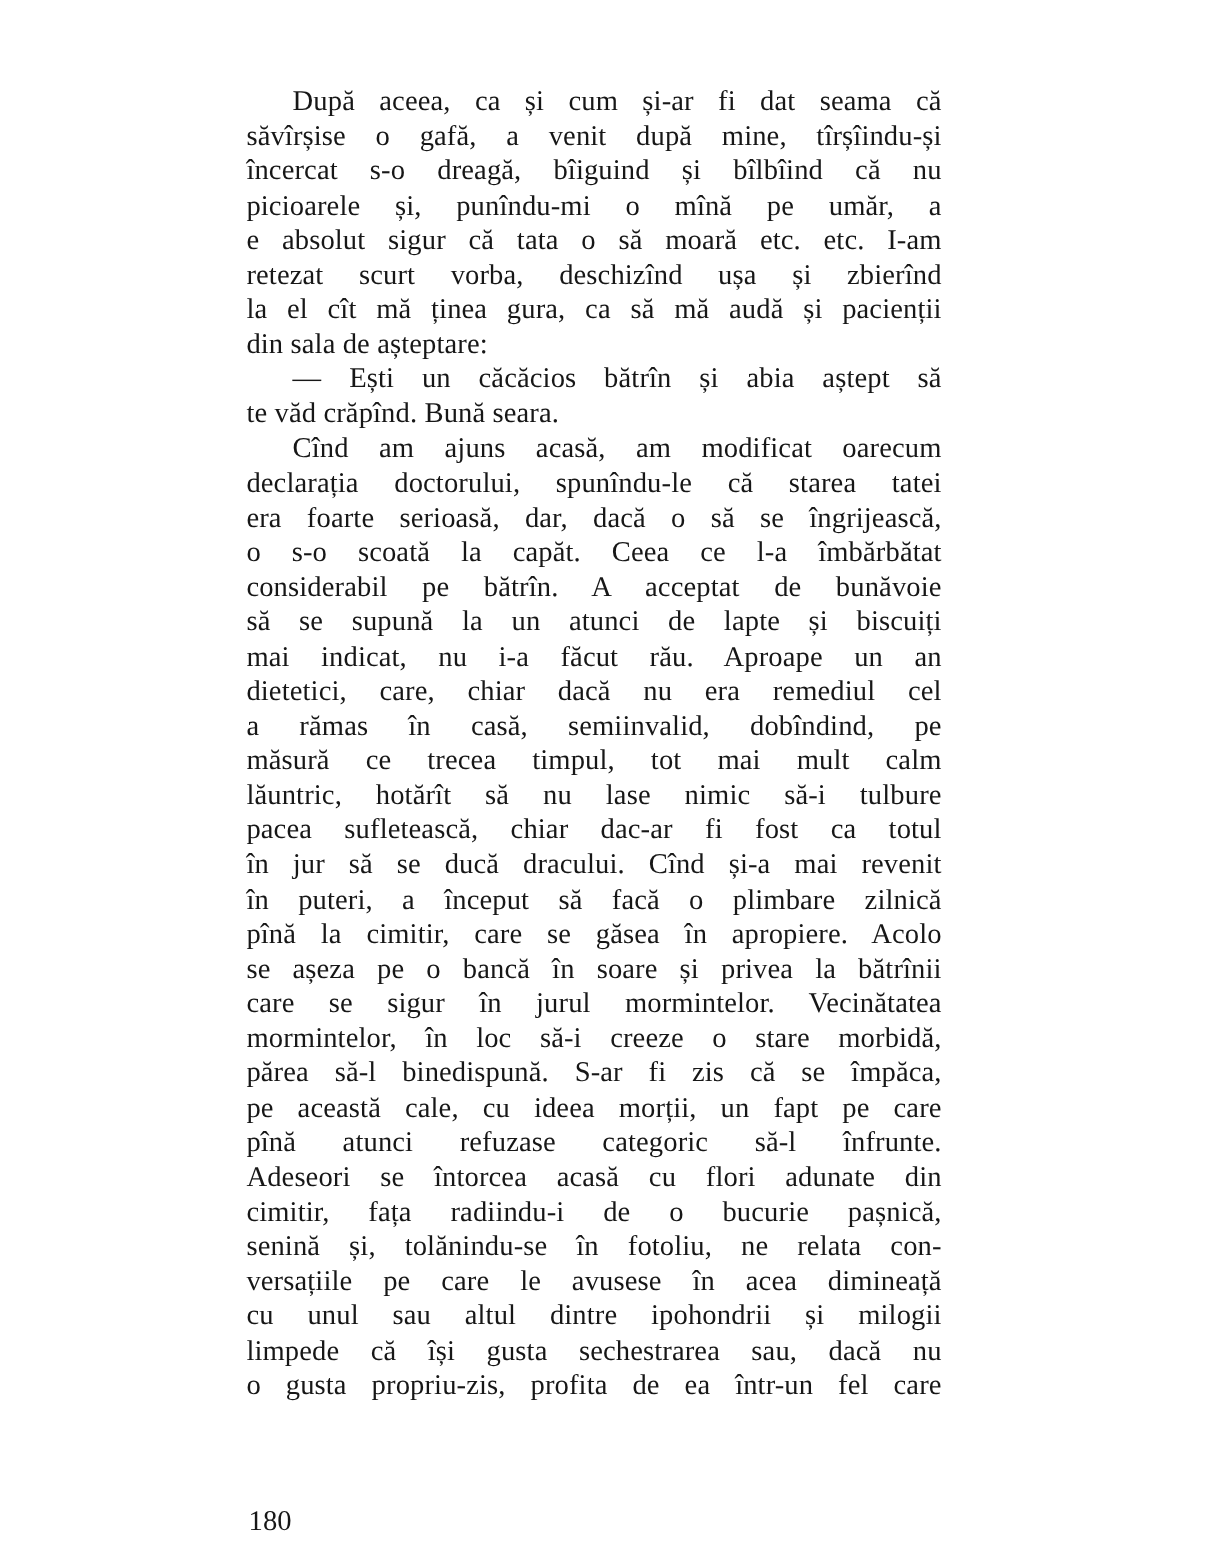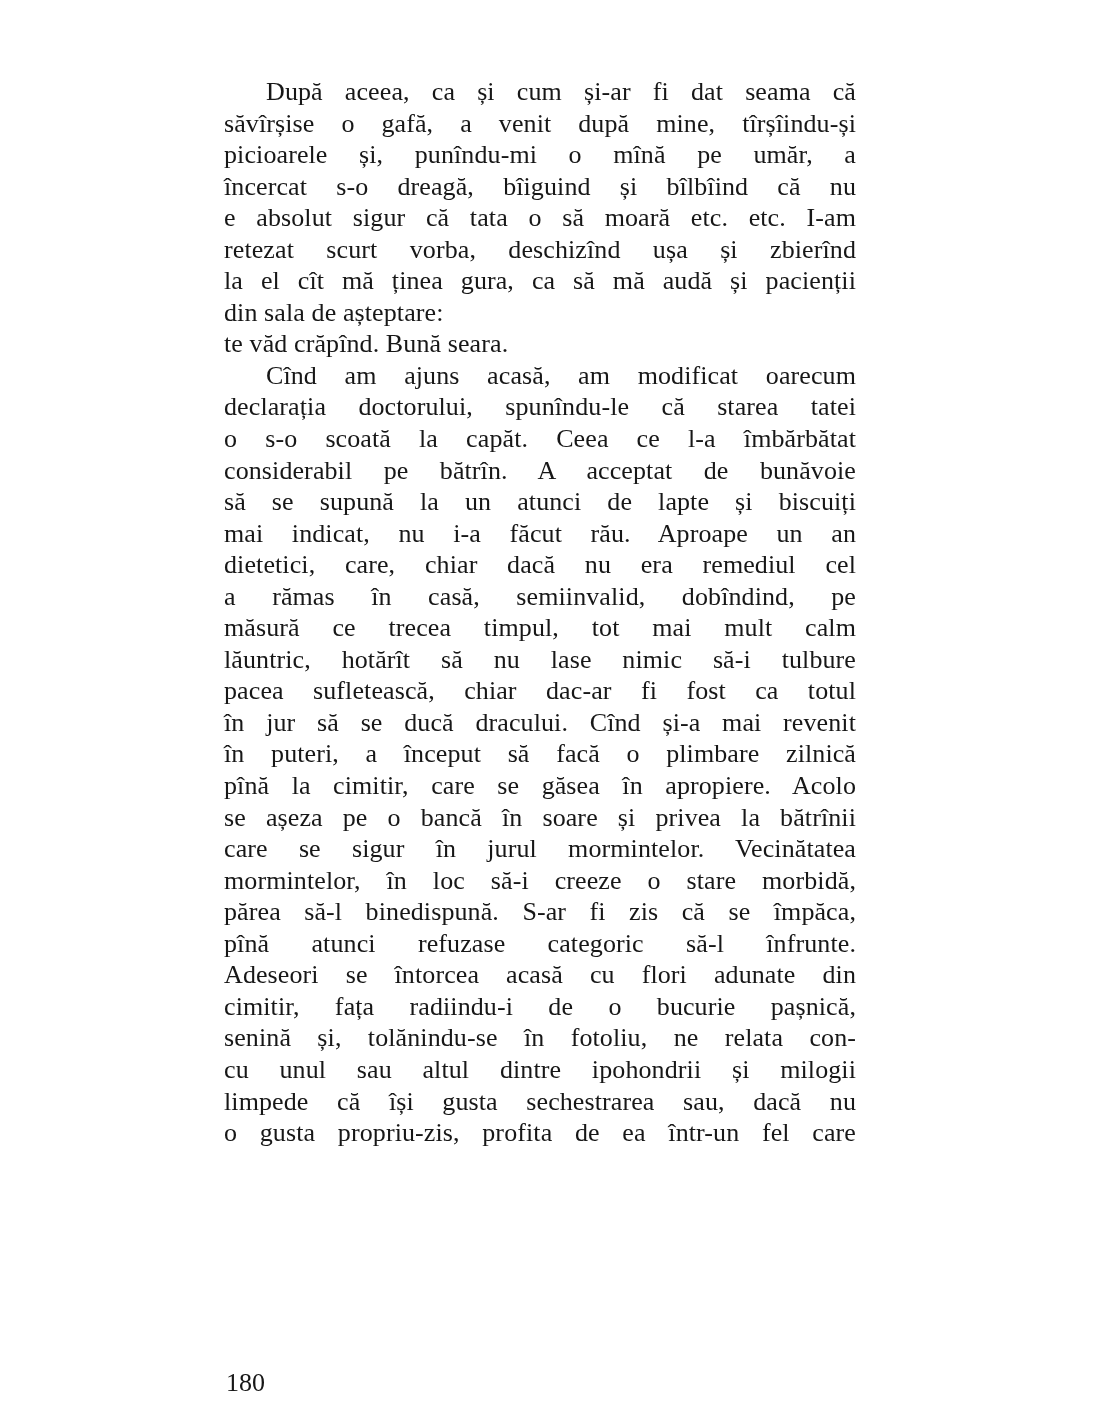--- a/index.html
+++ b/index.html
@@ -47,55 +47,59 @@
 </style>
 </head>
 <body>
 
 <div class="page">
   <div class="text-block">
 
     <div>
       <div class="line indent">După aceea, ca și cum și-ar fi dat seama că</div>
       <div class="line">săvîrșise o gafă, a venit după mine, tîrșîindu-și</div>
+      <div class="line">încercat s-o dreagă, bîiguind și bîlbîind că nu</div>
       <div class="line">picioarele și, punîndu-mi o mînă pe umăr, a</div>
-      <div class="line">încercat s-o dreagă, bîiguind și bîlbîind că nu</div>
       <div class="line">e absolut sigur că tata o să moară etc. etc. I-am</div>
       <div class="line">retezat scurt vorba, deschizînd ușa și zbierînd</div>
       <div class="line">la el cît mă ținea gura, ca să mă audă și pacienții</div>
       <div class="line endline">din sala de așteptare:</div>
     </div>
 
     <div>
+      <div class="line indent">— Ești un căcăcios bătrîn și abia aștept să</div>
       <div class="line endline">te văd crăpînd. Bună seara.</div>
     </div>
 
     <div>
       <div class="line indent">Cînd am ajuns acasă, am modificat oarecum</div>
       <div class="line">declarația doctorului, spunîndu-le că starea tatei</div>
+      <div class="line">era foarte serioasă, dar, dacă o să se îngrijească,</div>
       <div class="line">o s-o scoată la capăt. Ceea ce l-a îmbărbătat</div>
       <div class="line">considerabil pe bătrîn. A acceptat de bunăvoie</div>
       <div class="line">să se supună la un atunci de lapte și biscuiți</div>
       <div class="line">mai indicat, nu i-a făcut rău. Aproape un an</div>
       <div class="line">dietetici, care, chiar dacă nu era remediul cel</div>
       <div class="line">a rămas în casă, semiinvalid, dobîndind, pe</div>
       <div class="line">măsură ce trecea timpul, tot mai mult calm</div>
       <div class="line">lăuntric, hotărît să nu lase nimic să-i tulbure</div>
       <div class="line">pacea sufletească, chiar dac-ar fi fost ca totul</div>
       <div class="line">în jur să se ducă dracului. Cînd și-a mai revenit</div>
       <div class="line">în puteri, a început să facă o plimbare zilnică</div>
       <div class="line">pînă la cimitir, care se găsea în apropiere. Acolo</div>
       <div class="line">se așeza pe o bancă în soare și privea la bătrînii</div>
       <div class="line">care se sigur în jurul mormintelor. Vecinătatea</div>
       <div class="line">mormintelor, în loc să-i creeze o stare morbidă,</div>
       <div class="line">părea să-l binedispună. S-ar fi zis că se împăca,</div>
+      <div class="line">pe această cale, cu ideea morții, un fapt pe care</div>
       <div class="line">pînă atunci refuzase categoric să-l înfrunte.</div>
       <div class="line">Adeseori se întorcea acasă cu flori adunate din</div>
       <div class="line">cimitir, fața radiindu-i de o bucurie pașnică,</div>
       <div class="line">senină și, tolănindu-se în fotoliu, ne relata con-</div>
+      <div class="line">versațiile pe care le avusese în acea dimineață</div>
       <div class="line">cu unul sau altul dintre ipohondrii și milogii</div>
       <div class="line">limpede că își gusta sechestrarea sau, dacă nu</div>
       <div class="line">o gusta propriu-zis, profita de ea într-un fel care</div>
     </div>
 
   </div>
 
   <div class="page-number">180</div>
 </div>
 

